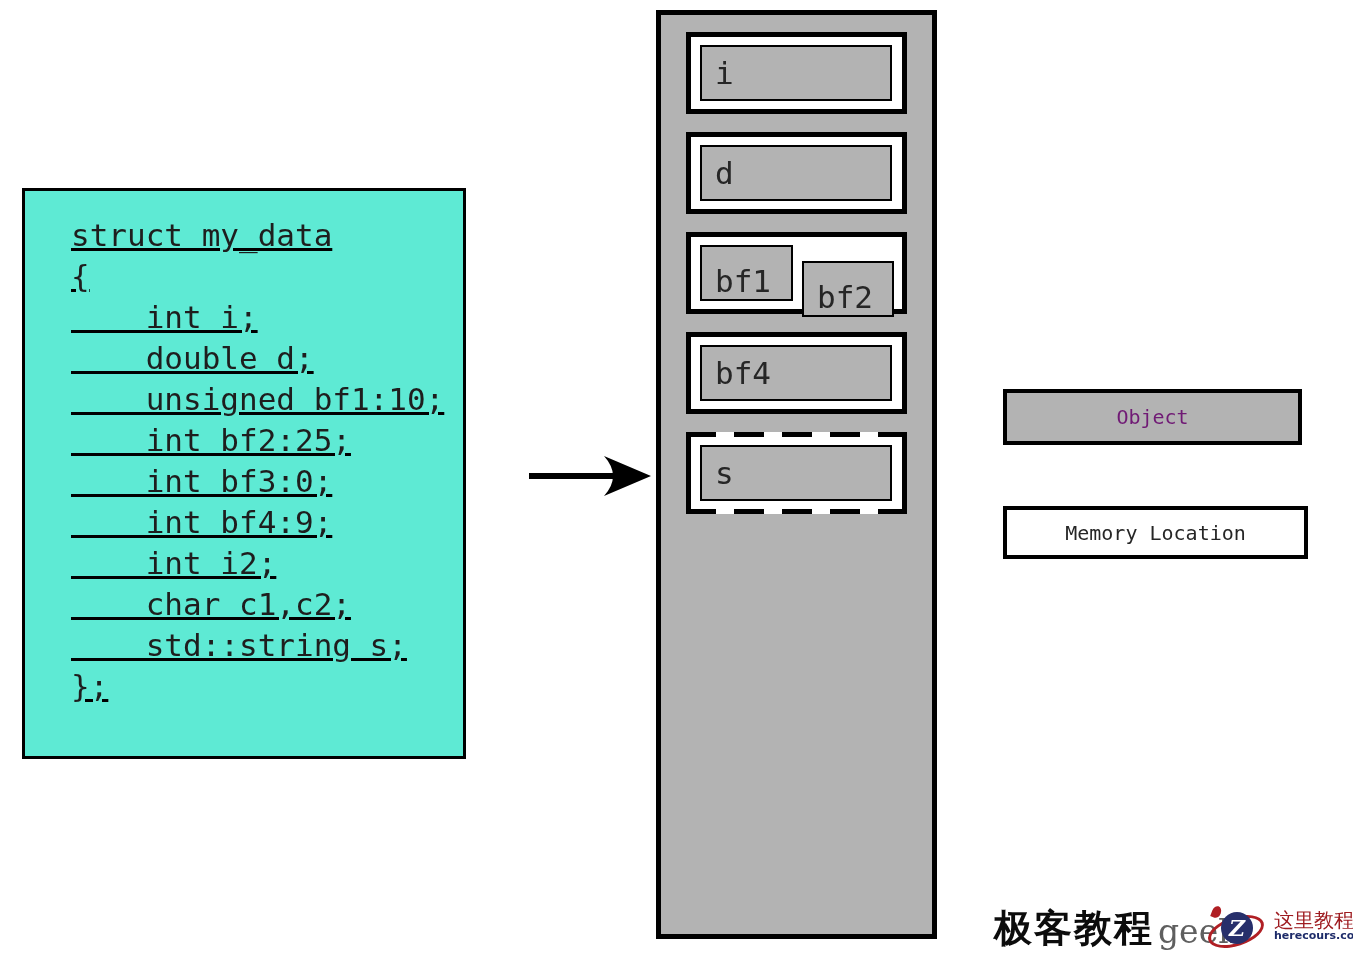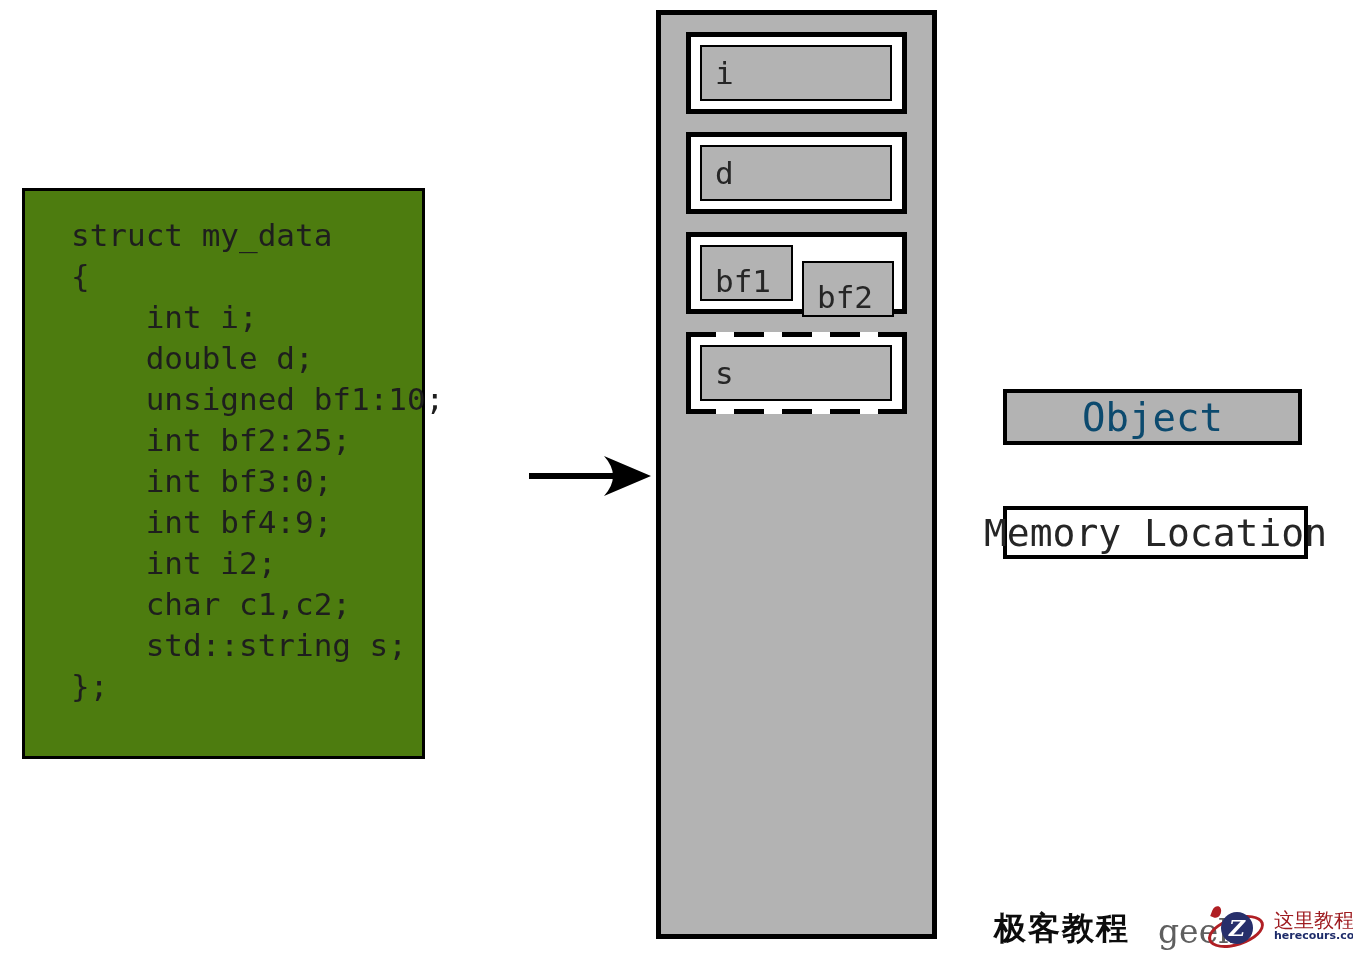--- a/index.html
+++ b/index.html
@@ -2,22 +2,22 @@
 <html><head>
 <meta charset="utf-8">
 <style>
   * { margin:0; padding:0; box-sizing:border-box; }
   html,body { width:1353px; height:955px; background:#ffffff; overflow:hidden; }
   .canvas { position:relative; width:1353px; height:955px; background:#ffffff;
             font-family:"DejaVu Sans Mono", monospace; }
 
   
   .code-panel {
-    position:absolute; left:22px; top:188px; width:403px; height:571px;
-    background:#4d7c0f; border:3px solid #000000;
+    position:absolute; left:22px; top:188px; width:444px; height:571px;
+    background:#5eead4; border:3px solid #000000;text-decoration:underline;
   }
   .code-panel pre {
     margin:24px 0 0 46px;
     font-family:"DejaVu Sans Mono", monospace;
     font-size:31px; line-height:41px; color:#1e1e1e; white-space:pre;
   }
 
   
   .arrow-svg { position:absolute; left:527px; top:454px; width:126px; height:44px; }
 
@@ -45,33 +45,33 @@
     background:repeating-linear-gradient(90deg, #000 0px, #000 30px, transparent 30px, transparent 48px);
   }
   .mem-loc.dashed::before { top:0; }
   .mem-loc.dashed::after  { bottom:0; }
 
   
   .legend-object {
     position:absolute; left:1003px; top:389px; width:299px; height:56px;
     background:#b3b3b3; border:4px solid #000000;
     display:flex; align-items:center; justify-content:center;
-    font-size:39px; color:#0c4a6e;
+    font-size:20px; color:#701a75;
   }
   .legend-memloc {
     position:absolute; left:1003px; top:506px; width:305px; height:53px;
     background:#ffffff; border:4px solid #000000;
     display:flex; align-items:center; justify-content:center;
-    font-size:38px; color:#262626; white-space:nowrap;
+    font-size:20px; color:#262626; white-space:nowrap;
   }
 
   
   .watermark { position:absolute; left:988px; top:902px; width:365px; height:53px;
                font-family:"DejaVu Serif", serif; }
-  .brand-cn { position:absolute; left:6px; top:4px; font-size:32px; line-height:44px;
+  .brand-cn { position:absolute; left:6px; top:4px; font-size:38px; line-height:44px;
               font-weight:bold; color:#0c0c0c; letter-spacing:2px; white-space:nowrap; }
   .brand-en { position:absolute; left:170px; top:10px; font-size:33px; color:#5f5f5f; }
   .logo { position:absolute; left:218px; top:4px; width:62px; height:48px; }
   .logo .orbit { position:absolute; left:1px; top:11px; width:58px; height:29px;
                  border:3px solid #b01f24; border-radius:50%; transform:rotate(-18deg); }
   .logo .dot { position:absolute; left:6px; top:0px; width:9px; height:12px;
                background:#b01f24; border-radius:50% 50% 50% 0; transform:rotate(20deg); }
   .logo .globe { position:absolute; left:15px; top:6px; width:32px; height:32px;
                  background:#272f6b; border-radius:50%;
                  display:flex; align-items:center; justify-content:center; }
@@ -124,20 +124,25 @@
     <div class="mem-loc split">
       <div class="obj-box">
         <span>bf1</span>
       </div>
       <div class="obj-box">
         <span>bf2</span>
       </div>
     </div>
 
 
+    <div class="mem-loc">
+      <div class="obj-box">
+        <span>bf4</span>
+      </div>
+    </div>
 
 
 
 
     <div class="mem-loc dashed">
       <div class="obj-box">
         <span>s</span>
       </div>
     </div>
 

